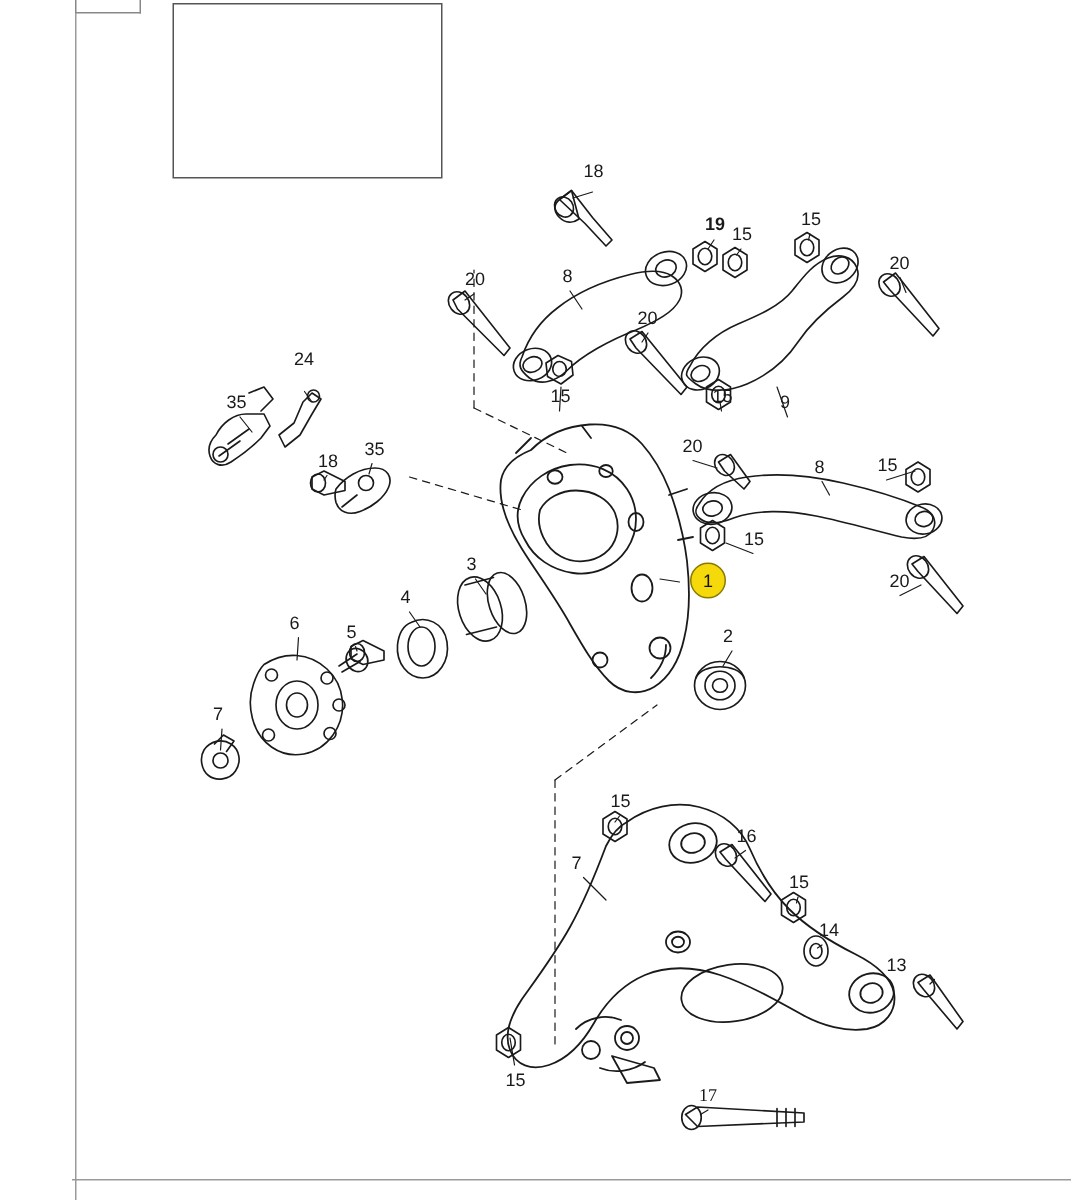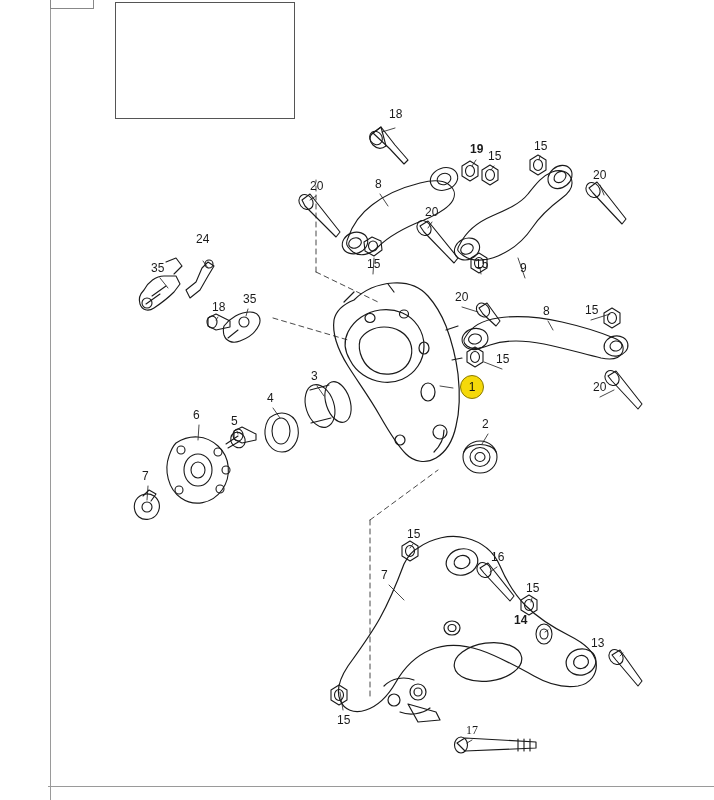--- a/index.html
+++ b/index.html
@@ -441,20 +441,20 @@
   <div class="lbl" style="left:263px; top:370px;">3</div>
   <div class="lbl" style="left:219px; top:392px;">4</div>
   <div class="lbl" style="left:183px; top:415px;">5</div>
   <div class="lbl" style="left:145px; top:409px;">6</div>
   <div class="lbl" style="left:434px; top:418px;">2</div>
   <div class="lbl" style="left:94px;  top:470px;">7</div>
   <div class="lbl" style="left:359px; top:528px;">15</div>
   <div class="lbl" style="left:443px; top:551px;">16</div>
   <div class="lbl" style="left:333px; top:569px;">7</div>
   <div class="lbl" style="left:478px; top:582px;">15</div>
-  <div class="lbl" style="left:466px; top:614px;font-weight:bold;">14</div>
+  <div class="lbl" style="left:498px; top:614px;">14</div>
   <div class="lbl" style="left:543px; top:637px;">13</div>
   <div class="lbl" style="left:289px; top:714px;">15</div>
   <div class="lbl" style="left:418px; top:724px;font-family:Liberation Serif, serif;">17</div>
 
   <div class="highlight-badge" style="left:412px; top:375px;">1</div>
 
 </div>
 
 </body></html>

